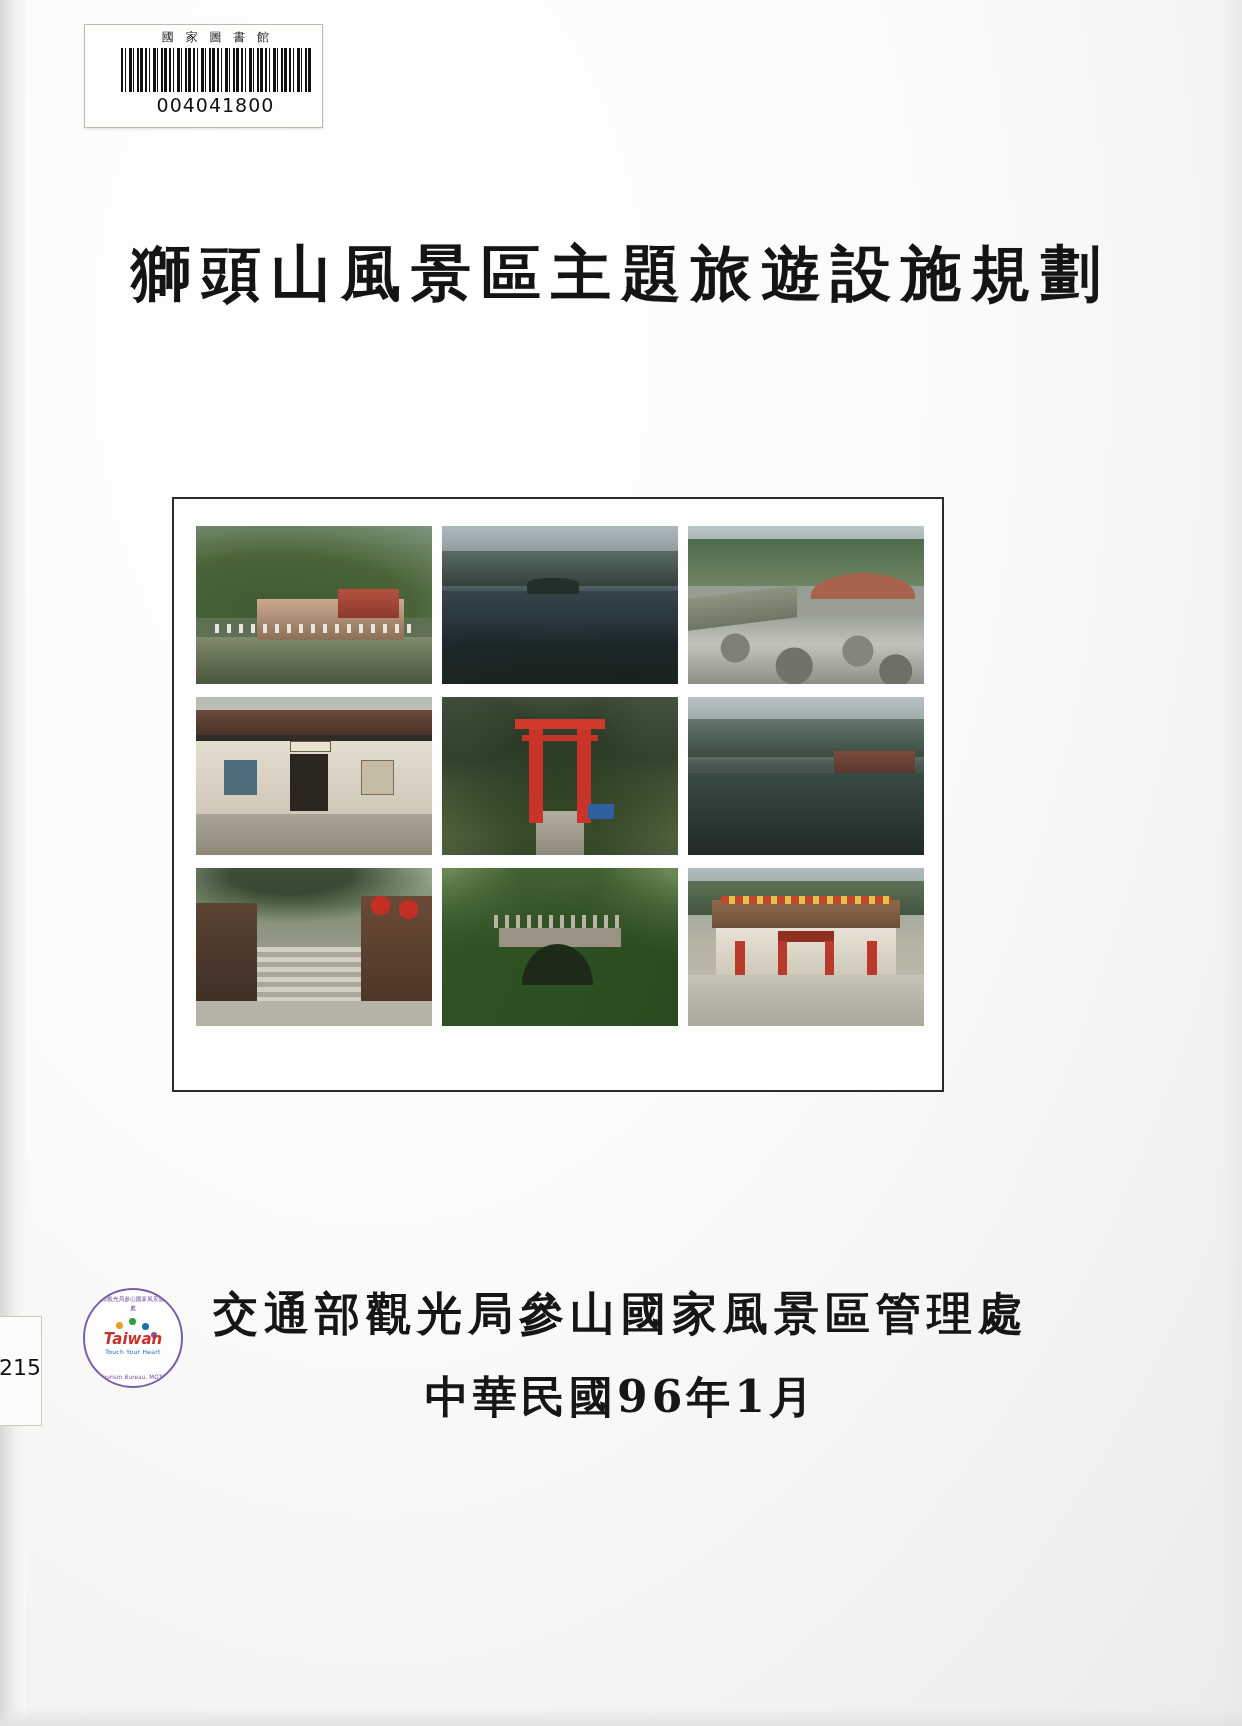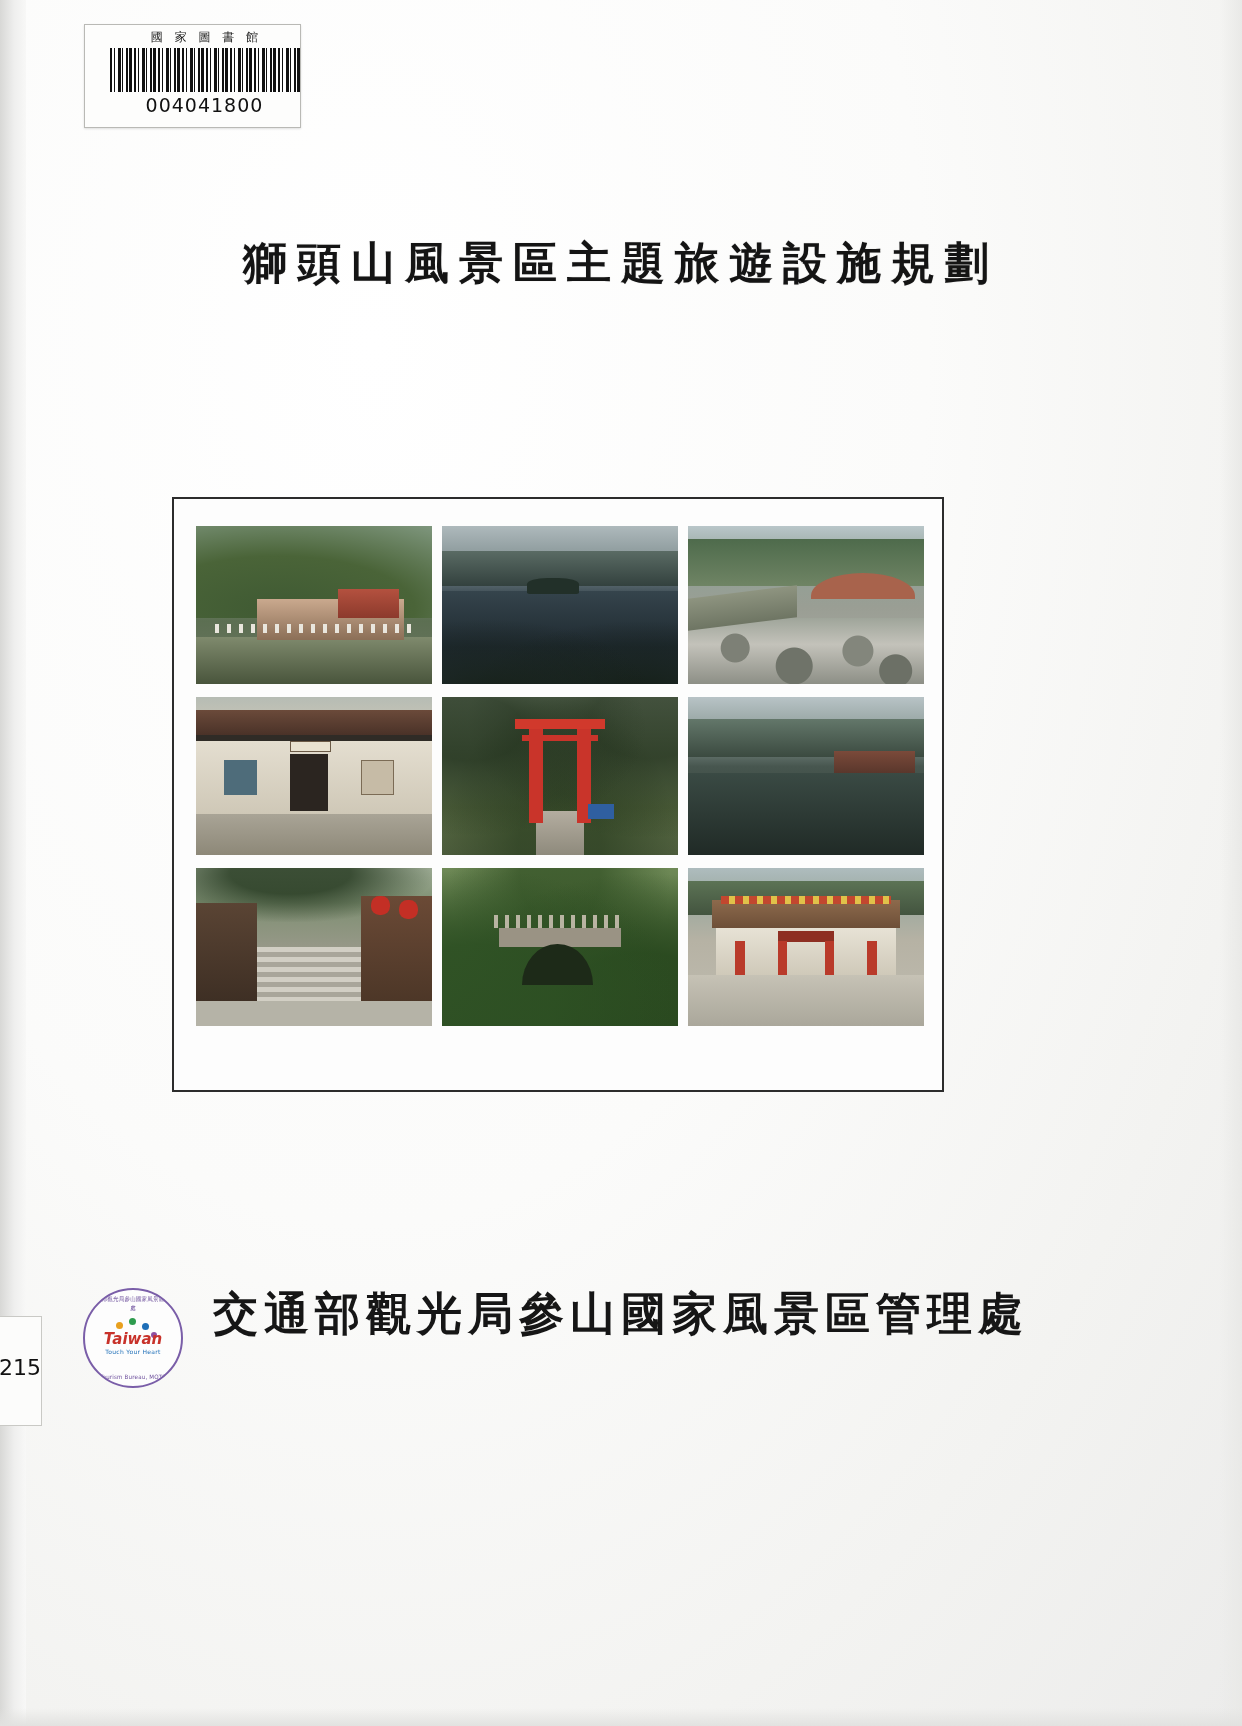--- a/index.html
+++ b/index.html
@@ -41,21 +41,21 @@
     right: 0; top: 0;
     width: 22px; height: 1726px;
     background: linear-gradient(to left, #e9e9e7 0%, rgba(250,250,249,0) 100%);
   }
 
   
   .barcode-label {
     position: absolute;
     left: 84px;
     top: 24px;
-    width: 217px;
+    width: 239px;
     height: 104px;
     background: #fdfdfc;
     border: 1px solid #b9b9b5;
     box-shadow: 0 1px 2px rgba(0,0,0,0.12);
     box-sizing: border-box;
     padding-top: 4px;
     text-align: center;
     padding-left: 24px;
   }
   .barcode-label .lib-name {
@@ -109,21 +109,21 @@
   }
 
   
   .cover-title {
     position: absolute;
     left: 0;
     top: 234px;
     width: 1242px;
     text-align: center;
     font-family: "DejaVu Serif", serif;
-    font-size: 44px;
+    font-size: 60px;
     font-weight: 700;
     letter-spacing: 10px;
     color: #141414;
     text-shadow: 0 0 1px rgba(0,0,0,0.25);
   }
 
   
   .photo-frame {
     position: absolute;
     left: 172px;
@@ -482,14 +482,15 @@
     <div class="logo-dot d3"></div>
     <div class="logo-dot d4"></div>
     <div class="logo-word">Taiwan</div>
     <div class="logo-sub">Touch Your Heart</div>
     <div class="logo-ring-text-bottom">Tourism Bureau, MOTC</div>
   </div>
 
   <div class="publisher-row">
     <div class="publisher-text">交通部觀光局參山國家風景區管理處</div>
   </div>
+  <div class="date-text">中華民國96年1月</div>
 
 </div>
 
 </body></html>

